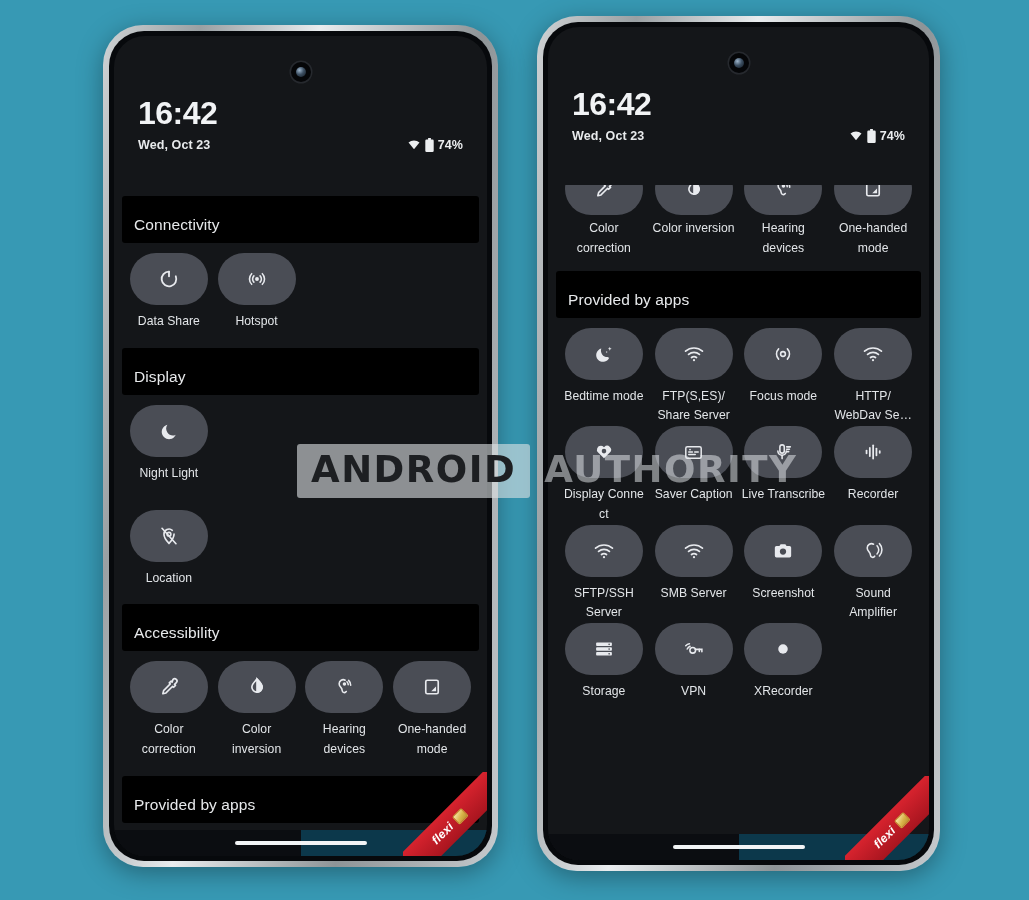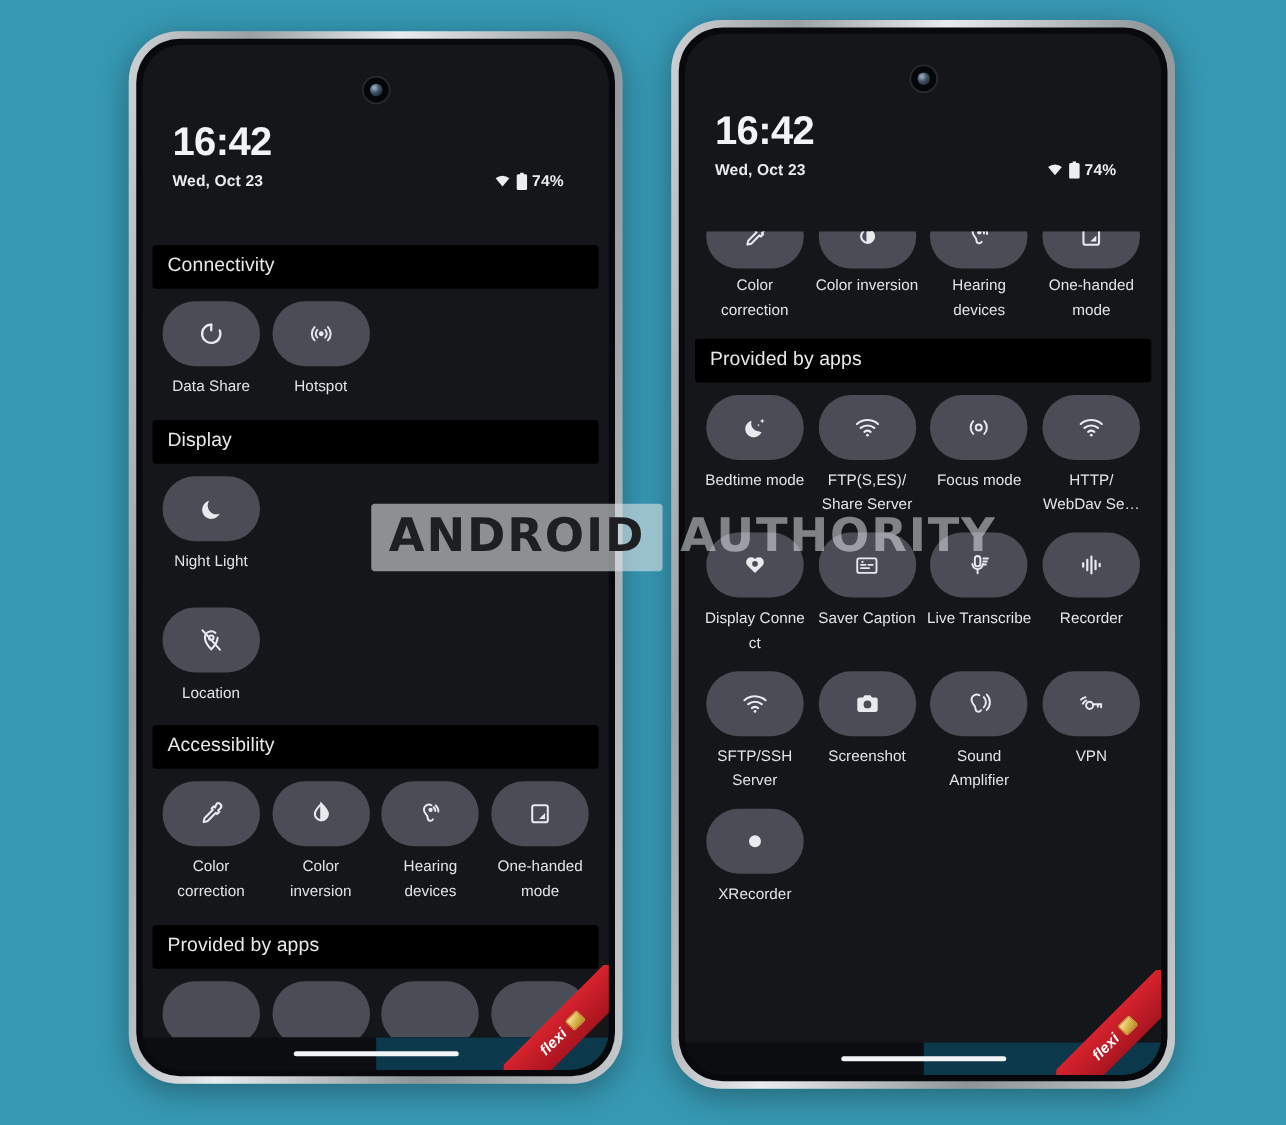--- a/index.html
+++ b/index.html
@@ -46,21 +46,21 @@
     box-shadow: 0 0 0 1.5px #26292e;
     z-index: 6;
   }
   .punch-hole::after {
     content: ""; position: absolute; inset: 5px;
     border-radius: 50%;
     background: radial-gradient(circle at 35% 32%, #9fb6cc 0%, #3d5063 45%, #10161d 100%);
   }
 
   
-  .status-area { position: absolute; left: 0; right: 12px; top: 0; z-index: 5; padding: 0 24px; }
+  .status-area { position: absolute; left: 0; right: 0; top: 0; z-index: 5; padding: 0 24px; }
   .clock-time {
     font-size: 32px; font-weight: bold; color: #f1f3f5;
     letter-spacing: -0.5px; line-height: 1; padding-top: 61px;
   }
   .clock-row {
     display: flex; align-items: center; justify-content: space-between;
     padding-top: 9px;
   }
   .clock-date { font-size: 12.5px; font-weight: bold; color: #e8eaec; letter-spacing: .1px; }
   .status-icons { display: flex; align-items: center; gap: 4px; color: #eceef0; }
@@ -68,29 +68,29 @@
 
   
   .qs-pane { position: absolute; left: 0; right: 0; bottom: 0; overflow: hidden; }
   #left-pane  { top: 160px; bottom: 26px; }
   #right-pane { top: 158px; bottom: 26px; }
 
   .section-header {
     background: #000000;
     margin: 0 8px;
     border-radius: 3px;
-    padding: 8px 12px 9px;
+    padding: 20px 12px 9px;
     font-size: 15.5px;
     color: #e7e9eb;
     letter-spacing: .1px;
   }
   .tile-grid {
     display: grid;
     grid-template-columns: repeat(4, 1fr);
-    gap: 12px 6px;
+    gap: 0 6px;
     padding: 10px 14px 4px;
   }
   .tile-cell { display: flex; flex-direction: column; align-items: center; }
   .tile-pill {
     width: 100%; max-width: 78px; height: 52px;
     border-radius: 26px;
     background: #4a4d55;
     display: flex; align-items: center; justify-content: center;
     color: #e8eaee;
   }
@@ -150,21 +150,21 @@
     font-style: italic; letter-spacing: .2px;
   }
   .flexi .chip {
     width: 13px; height: 11px; border-radius: 2px;
     background: linear-gradient(160deg,#f6e7a8 0%,#d9b44a 55%,#b8922e 100%);
     border: 1px solid #c9a33c;
   }
 
   
   #watermark {
-    position: absolute; left: 297px; top: 403px;
+    position: absolute; left: 297px; top: 444px;
     z-index: 20; display: flex; 
     pointer-events: none;
   }
   #watermark .wm-a {
     background: rgba(222,226,229,.60);
     color: #1d1f22;
     font-size: 37px; font-weight: bold;
     letter-spacing: 1.5px;
     padding: 4px 14px 7px;
     border-radius: 3px;
@@ -548,39 +548,67 @@
                     <path d="M9.3 15.8a4.4 4.4 0 0 1 5.4 0"></path>
                     <circle cx="12" cy="18.7" r="1.2" fill="currentColor" stroke="none"></circle>
                   </svg>
                 </span>
               </div>
               <div class="tile-label">SFTP/SSH Server</div>
             </div>
             <div class="tile-cell">
               <div class="tile-pill">
                 <span>
+                  <svg width="22" height="22" viewBox="0 0 24 24" fill="none" stroke="currentColor" stroke-width="1.9" stroke-linecap="round">
+                    <path d="M2.8 8.9a14 14 0 0 1 18.4 0"></path>
+                    <path d="M6.1 12.4a9.2 9.2 0 0 1 11.8 0"></path>
+                    <path d="M9.3 15.8a4.4 4.4 0 0 1 5.4 0"></path>
+                    <circle cx="12" cy="18.7" r="1.2" fill="currentColor" stroke="none"></circle>
+                  </svg>
+                </span>
+              </div>
+              <div class="tile-label">SMB Server</div>
+            </div>
+            <div class="tile-cell">
+              <div class="tile-pill">
+                <span>
                   <svg width="22" height="22" viewBox="0 0 24 24" fill="currentColor">
                     <path d="M9.4 4.6h5.2l1.3 1.9h3.2a1.8 1.8 0 0 1 1.8 1.8v9a1.8 1.8 0 0 1-1.8 1.8H4.9a1.8 1.8 0 0 1-1.8-1.8v-9a1.8 1.8 0 0 1 1.8-1.8h3.2Z"></path>
                     <circle cx="12" cy="12.6" r="3.4" fill="#4a4d55"></circle>
                   </svg>
                 </span>
               </div>
               <div class="tile-label">Screenshot</div>
             </div>
             <div class="tile-cell">
               <div class="tile-pill">
                 <span>
                   <svg width="22" height="22" viewBox="0 0 24 24" fill="none" stroke="currentColor" stroke-width="1.7" stroke-linecap="round">
                     <path d="M12.6 4.6a4.6 4.6 0 0 0-6.9 4c0 2.1 1 3.1 1.9 4.2.9 1.1 1.6 2 1.6 3.6a2.5 2.5 0 0 0 4.7 1.2"></path>
                     <path d="M16.4 6.2a6.4 6.4 0 0 1 0 9"></path>
                     <path d="M19 4a9.6 9.6 0 0 1 0 13.4"></path>
                   </svg>
                 </span>
               </div>
               <div class="tile-label">Sound Amplifier</div>
+            </div>
+            <div class="tile-cell">
+              <div class="tile-pill">
+                <span>
+                  <svg width="22" height="22" viewBox="0 0 24 24" fill="currentColor">
+                    <rect x="3.4" y="5" width="17.2" height="3.7" rx=".9"></rect>
+                    <rect x="3.4" y="10.2" width="17.2" height="3.7" rx=".9"></rect>
+                    <rect x="3.4" y="15.4" width="17.2" height="3.7" rx=".9"></rect>
+                    <circle cx="17.6" cy="6.9" r=".9" fill="#4a4d55"></circle>
+                    <circle cx="17.6" cy="12.1" r=".9" fill="#4a4d55"></circle>
+                    <circle cx="17.6" cy="17.3" r=".9" fill="#4a4d55"></circle>
+                  </svg>
+                </span>
+              </div>
+              <div class="tile-label">Storage</div>
             </div>
             <div class="tile-cell">
               <div class="tile-pill">
                 <span>
                   <svg width="22" height="22" viewBox="0 0 24 24" fill="none" stroke="currentColor" stroke-width="1.7" stroke-linecap="round">
                     <path d="M3 8.4a8 8 0 0 1 4-2.1"></path>
                     <path d="M4.6 12a6 6 0 0 1 3.1-2.9"></path>
                     <circle cx="10.6" cy="13.4" r="3.1"></circle>
                     <path d="M13.4 12.4h7.2v2.6"></path>
                     <path d="M17.8 12.4v2.2"></path>

